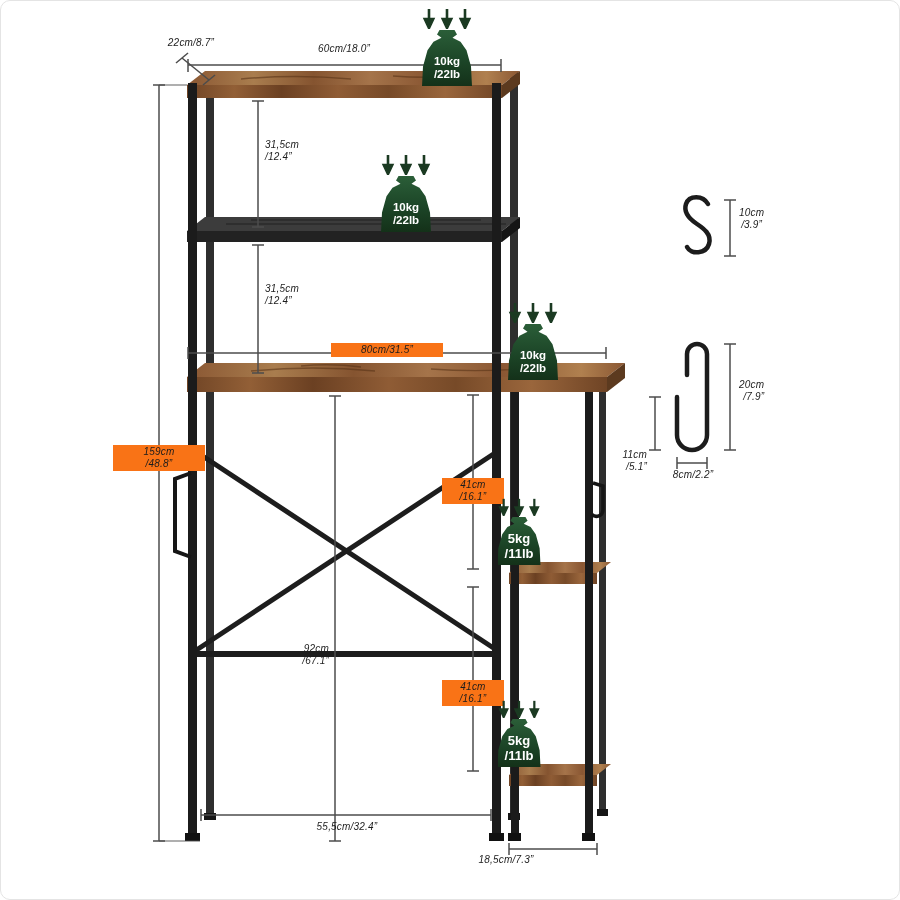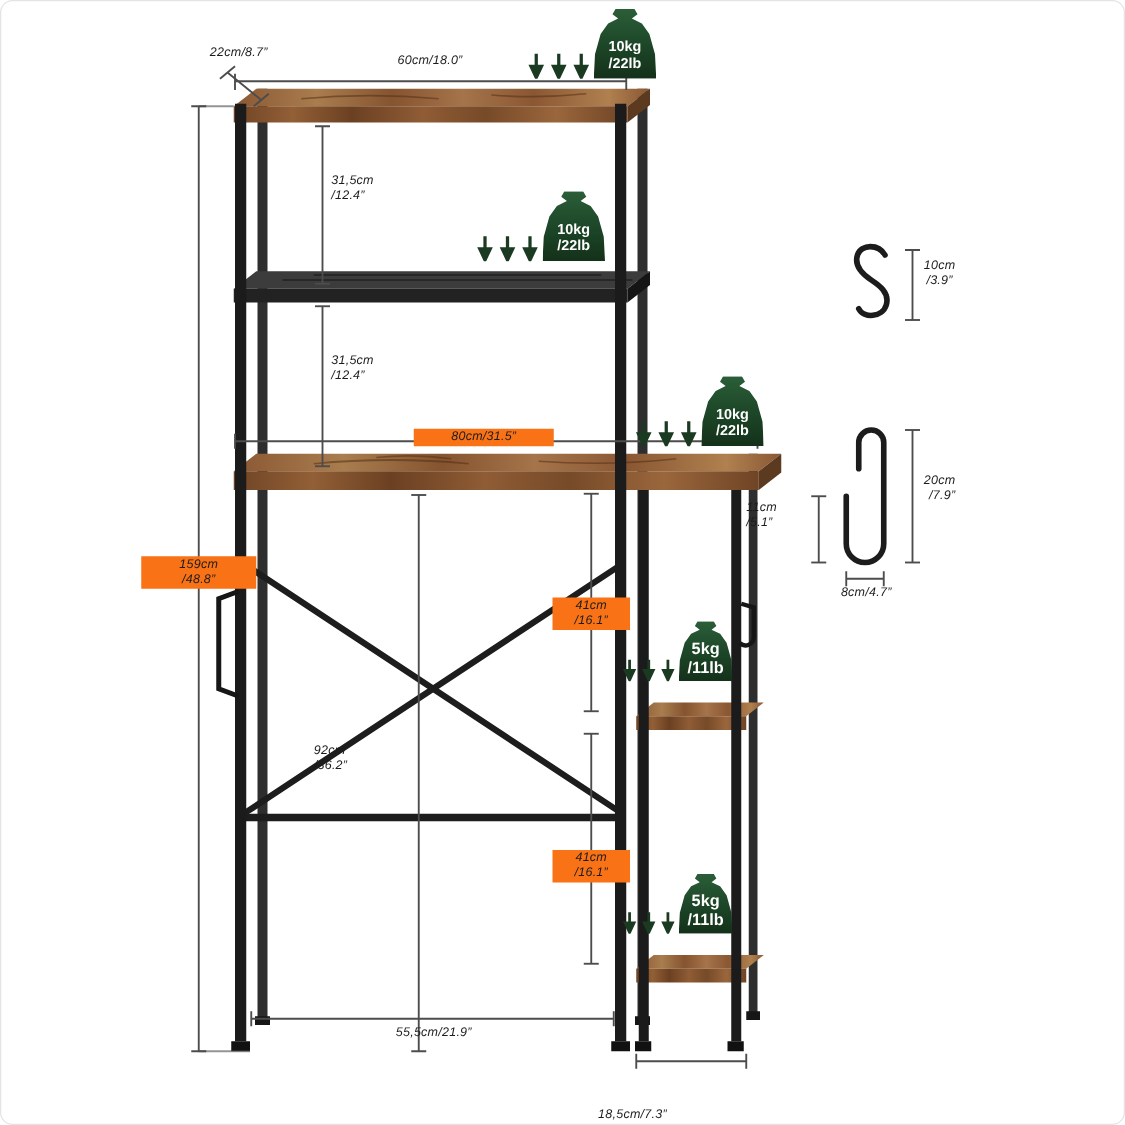--- a/index.html
+++ b/index.html
@@ -9,23 +9,23 @@
     position:relative; width:900px; height:900px; background:#ffffff;
     border:1px solid #e4e4e4; border-radius:10px; overflow:hidden;
   }
   .layer { position:absolute; left:0; top:0; }
   .dim {
     position:absolute; font-size:10px; line-height:1.18; color:#1c1c1c;
     letter-spacing:.2px; white-space:nowrap;font-style:italic;
   }
   .dim span { display:block; }
   .center { text-align:center; }
-  .right  { text-align:left; }
+  .right  { text-align:right;margin-top:48px; }
   .bg { background:#f97316; padding:1px 2px; }
-  .badge { position:absolute; display:flex; flex-direction:row; align-items:flex-end; gap:1px; }
+  .badge { position:absolute; display:flex; flex-direction:column; align-items:center; gap:1px; }
   .kb {
     background:linear-gradient(180deg,#2b5e38 0%, #1c4527 55%, #143119 100%);
     color:#ffffff; display:flex; flex-direction:column; align-items:center;
     justify-content:flex-end; font-weight:bold; text-align:center;
     clip-path: polygon(35% 0%, 65% 0%, 70% 8%, 61% 14%, 77% 21%, 89% 36%, 98% 65%, 100% 100%, 0% 100%, 2% 65%, 11% 36%, 23% 21%, 39% 14%, 30% 8%);
   }
   .kb.big   { width:50px; height:56px; font-size:11.5px; line-height:1.15; padding-bottom:5px; }
   .kb.small { width:43px; height:48px; font-size:13px; line-height:1.1;  padding-bottom:4px; }
 </style>
 </head>
@@ -203,51 +203,51 @@
   </div>
   <div class="dim center bg" style="left:330px; top:342px; width:112px;">
     <span>80cm/31.5”</span>
   </div>
   <div class="dim center bg" style="left:112px; top:444px; width:92px;">
     <span>159cm</span>
     <span>/48.8”</span>
   </div>
   <div class="dim right" style="left:250px; top:594px; width:78px;">
     <span>92cm</span>
-    <span>/36.2”</span>
+    <span>/67.1”</span>
   </div>
   <div class="dim center bg" style="left:441px; top:477px; width:62px;">
     <span>41cm</span>
     <span>/16.1”</span>
   </div>
   <div class="dim center bg" style="left:441px; top:679px; width:62px;">
     <span>41cm</span>
     <span>/16.1”</span>
   </div>
   <div class="dim center" style="left:262px; top:820px; width:168px;">
-    <span>55,5cm/21.9”</span>
-  </div>
-  <div class="dim center" style="left:420px; top:853px; width:170px;margin-top:32px;">
+    <span>55,5cm/32.4”</span>
+  </div>
+  <div class="dim center" style="left:420px; top:853px; width:170px;">
     <span>18,5cm/7.3”</span>
   </div>
 
   <div class="dim" style="left:738px; top:206px;text-align:center;">
     <span>10cm</span>
     <span>/3.9”</span>
   </div>
   <div class="dim" style="left:738px; top:378px;text-align:right;">
     <span>20cm</span>
     <span>/7.9”</span>
   </div>
   <div class="dim right" style="left:596px; top:400px; width:50px;">
     <span>11cm</span>
     <span>/5.1”</span>
   </div>
   <div class="dim center" style="left:648px; top:468px; width:88px;">
-    <span>8cm/4.7”</span>
+    <span>8cm/2.2”</span>
   </div>
 
   <div class="badge" style="left:419px; top:6px;">
     <svg width="54" height="22" viewBox="0 0 54 22">
       <g stroke="#1b3a22" stroke-width="2.6" fill="#1b3a22">
         <line x1="9" y1="2" x2="9" y2="13"></line>
           <polygon points="4.8,12 13.2,12 9,21"></polygon>
         <line x1="27" y1="2" x2="27" y2="13"></line>
           <polygon points="22.8,12 31.2,12 27,21"></polygon>
         <line x1="45" y1="2" x2="45" y2="13"></line>

